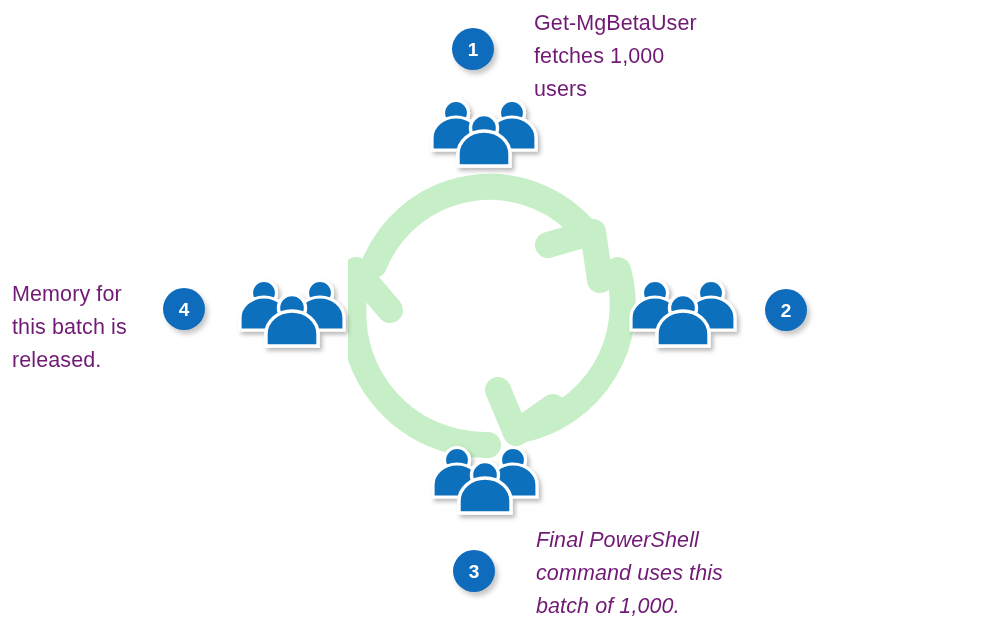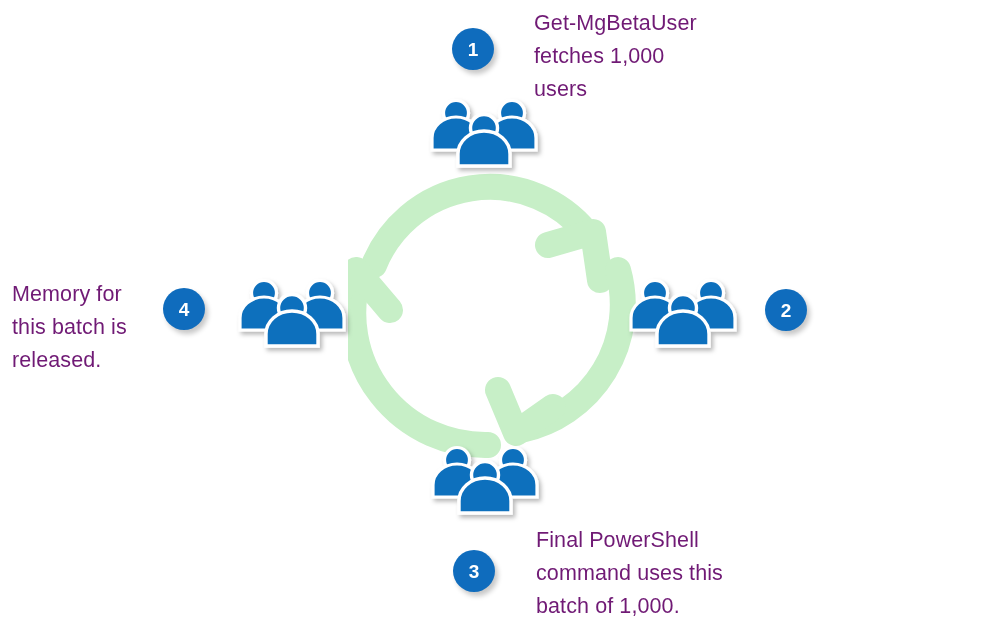--- a/index.html
+++ b/index.html
@@ -168,21 +168,21 @@
           <path d="M 61 52 L 61 40 A 24 21 0 0 1 109 40 L 109 52 Z"></path>
         </g>
         <g stroke="#ffffff" stroke-width="3.4" fill="#1070BD">
           <circle cx="57" cy="30" r="13.5"></circle>
           <path d="M 31 68 L 31 56 A 26 23 0 0 1 83 56 L 83 68 Z"></path>
         </g>
       </g>
     </svg>
   </div>
   <div class="badge" style="left:453px; top:550px;">3</div>
-  <div class="caption" style="left:536px; top:524px; width:250px;">Final PowerShell
+  <div class="caption" style="left:536px; top:524px; width:250px;font-style:italic;">Final PowerShell
 command uses this
 batch of 1,000.</div>
 
   <div class="people-icon" style="left:235px; top:278px;">
     <svg viewBox="0 0 114 70" xmlns="http://www.w3.org/2000/svg">
       <defs>
         <filter id="sh4" x="-30%" y="-30%" width="170%" height="180%">
           <feDropShadow dx="2.5" dy="3" stdDeviation="2.2" flood-color="#000000" flood-opacity="0.28"></feDropShadow>
         </filter>
       </defs>

